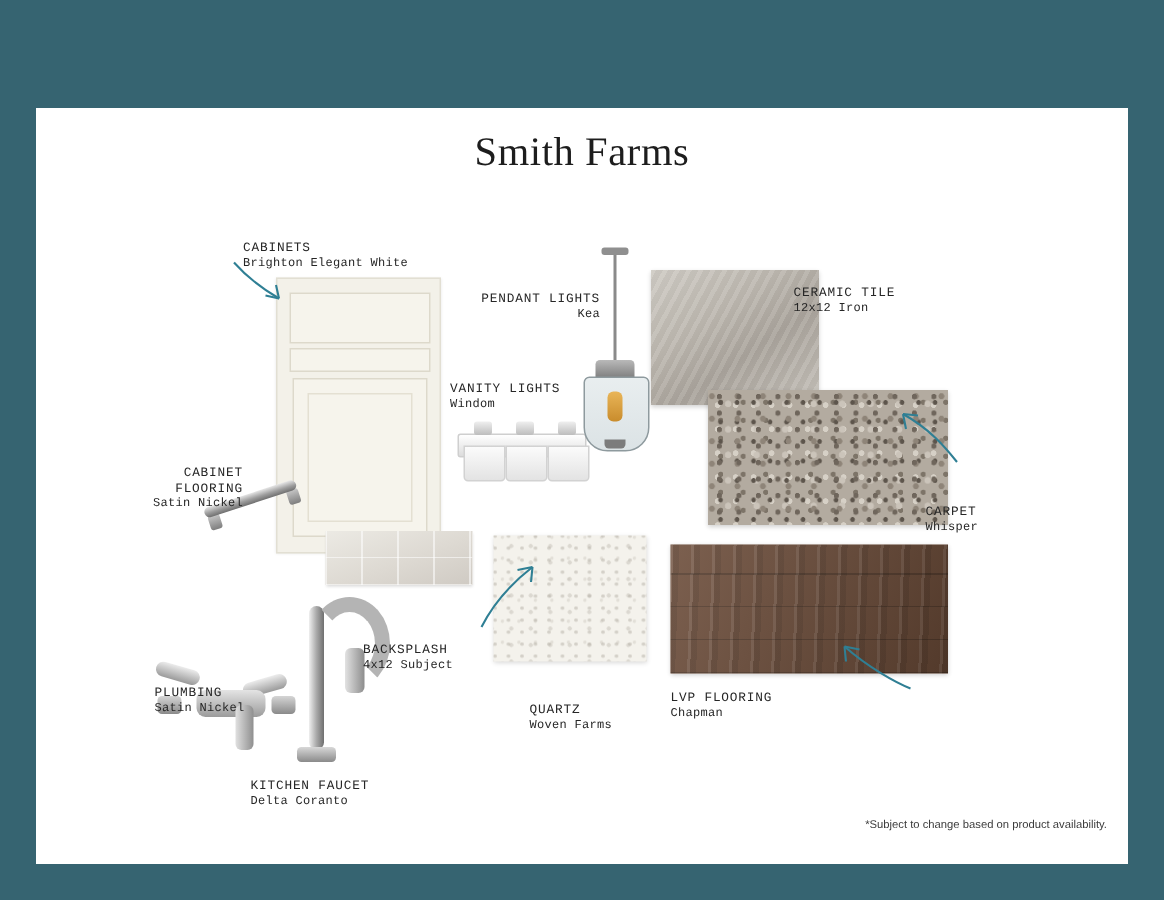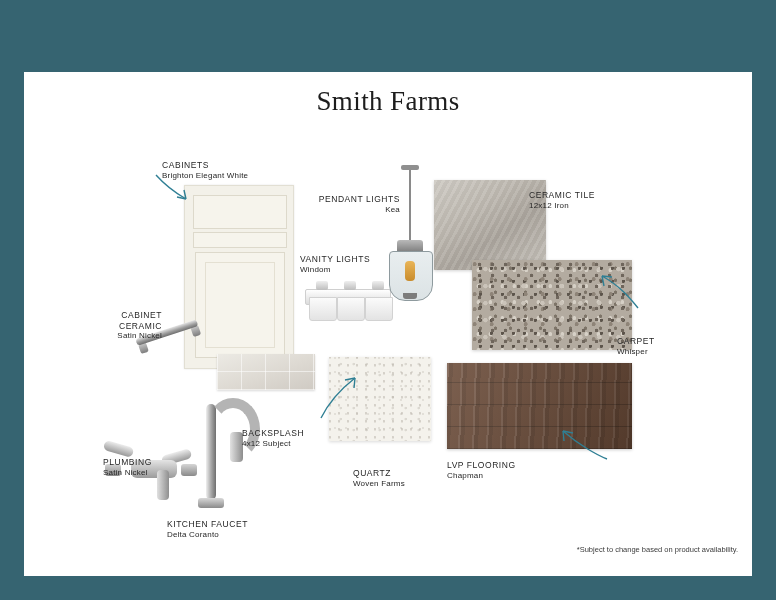--- a/index.html
+++ b/index.html
@@ -22,21 +22,21 @@
   
   .title{
     position:absolute;left:0;top:14px;width:728px;text-align:center;
     font-size:27px;color:#1d1d1d;letter-spacing:.4px;
   }
   .subtitle{
     position:absolute;left:0;top:48px;width:728px;text-align:center;
     font-size:19px;color:#1d1d1d;letter-spacing:.6px;
   }
 
-  .lbl{position:absolute;font-family:Liberation Sans, sans-serif;color:#262626;line-height:1.25;}
+  .lbl{position:absolute;font-family:Liberation Mono, monospace;color:#262626;line-height:1.25;}
   .lbl .cap{font-size:8.5px;letter-spacing:.55px;}
   .lbl .sub{font-size:8px;letter-spacing:.2px;}
   .lbl.right{text-align:right;}
 
   .footnote{
     position:absolute;right:14px;bottom:22px;
     font-family:"Liberation Sans", sans-serif;font-size:7.5px;color:#3b3b3b;
   }
 
   
@@ -267,21 +267,21 @@
       <div class="sub">Windom</div>
     </div>
 
     <div class="lbl" style="left:593px;top:264px;">
       <div class="cap">CARPET</div>
       <div class="sub">Whisper</div>
     </div>
 
     <div class="lbl right" style="left:60px;top:238px;width:78px;">
       <div class="cap">CABINET</div>
-      <div class="cap">CERAMIC</div>
+      <div class="cap">FLOORING</div>
       <div class="sub">Satin Nickel</div>
     </div>
 
     <div class="lbl" style="left:218px;top:356px;">
       <div class="cap">BACKSPLASH</div>
       <div class="sub">4x12 Subject</div>
     </div>
 
     <div class="lbl" style="left:55px;top:385px;margin-left:24px;">
       <div class="cap">PLUMBING</div>

